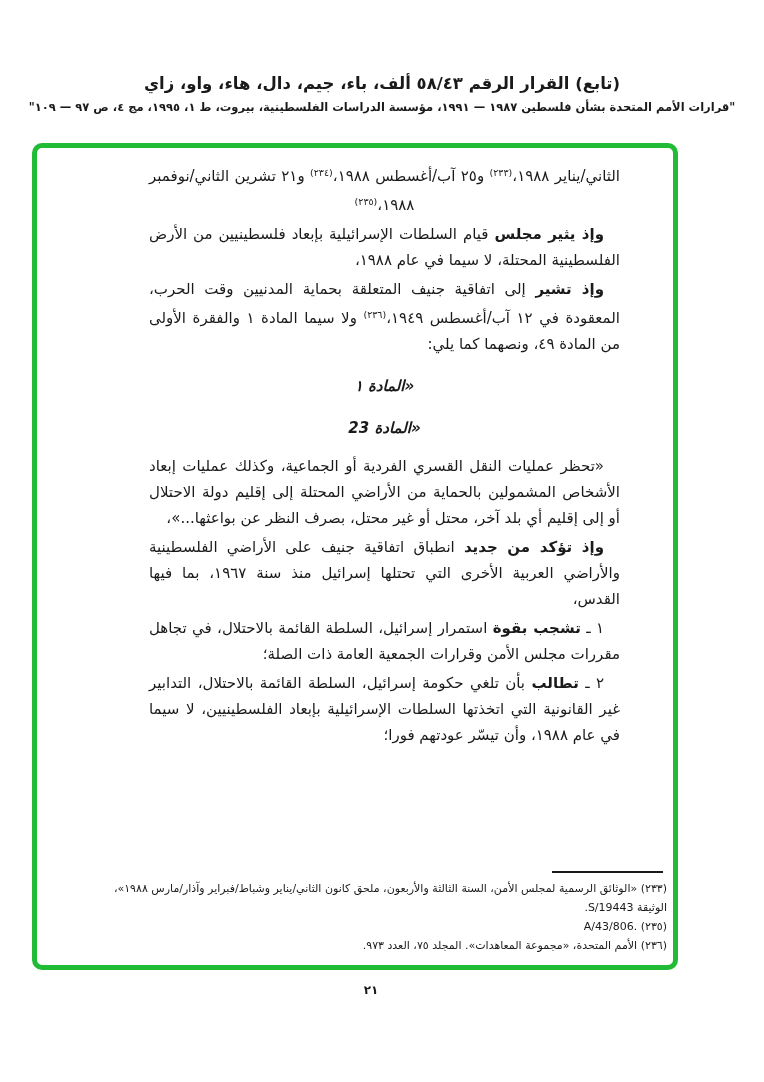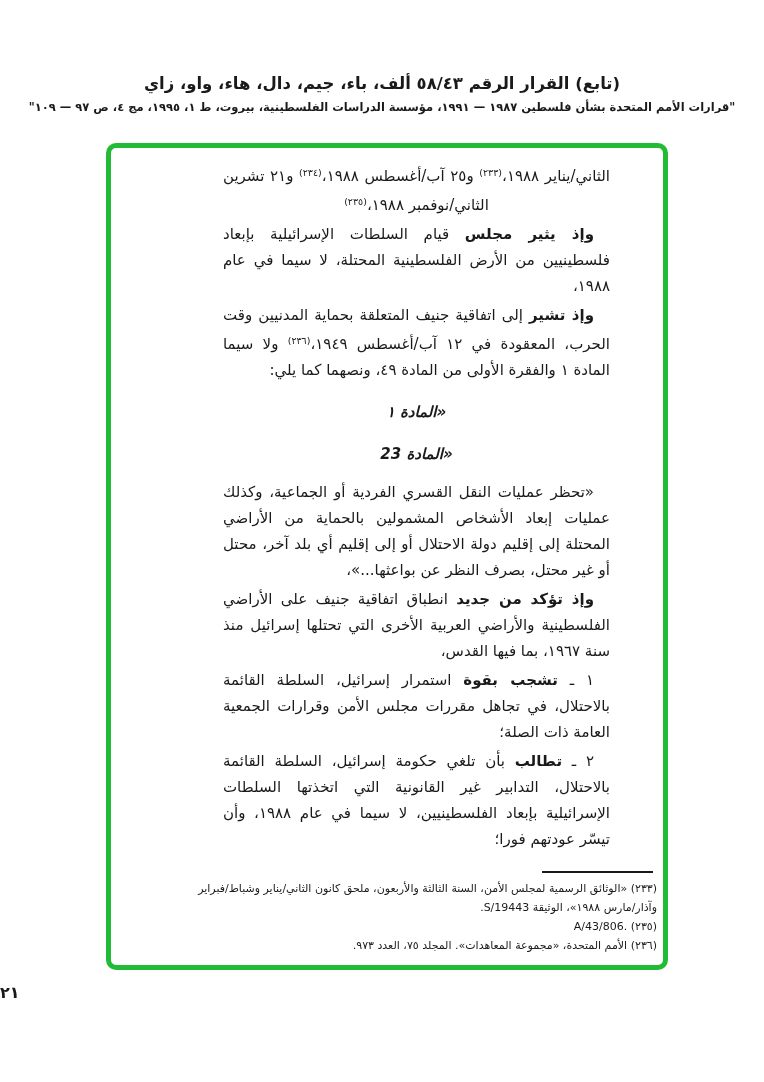--- a/index.html
+++ b/index.html
@@ -14,22 +14,22 @@
     color: #1a1a1a;
     overflow: hidden;
   }
   .header { position: absolute; top: 74px; left: 0; right: 0; text-align: center; }
   .header-title { font-size: 16.5px; font-weight: bold; }
   .header-sub { margin-top: 7px; font-size: 11.5px; font-weight: bold; }
 
   .green-box {
     position: absolute;
     top: 143px;
-    right: 96px;
-    width: 562px;
+    right: 86px;
+    width: 646px;
     height: 827px;
     border: 5px solid #22bb36;
     border-radius: 10px;
     background: #ffffff;
   }
   .body-text { margin: 12px 53px 0 112px; }
   .body-text p {
     margin: 3px 0;
     font-size: 15px;
     line-height: 26px;
@@ -54,22 +54,22 @@
     font-size: 11px;
     line-height: 19px;
     text-align: right;
     margin-left: 64px;
   }
   .page-number {
     position: absolute;
     top: 983px;
     left: 0;
     right: 22px;
-    text-align: left;
-    font-size: 16px;
+    text-align: center;
+    font-size: 12px;
     font-weight: bold;
   }
 </style>
 </head>
 <body>
 
 <div class="page">
 
   <div class="header">
     <div class="header-title">(تابع) القرار الرقم ٥٨/٤٣ ألف، باء، جيم، دال، هاء، واو، زاي</div>

